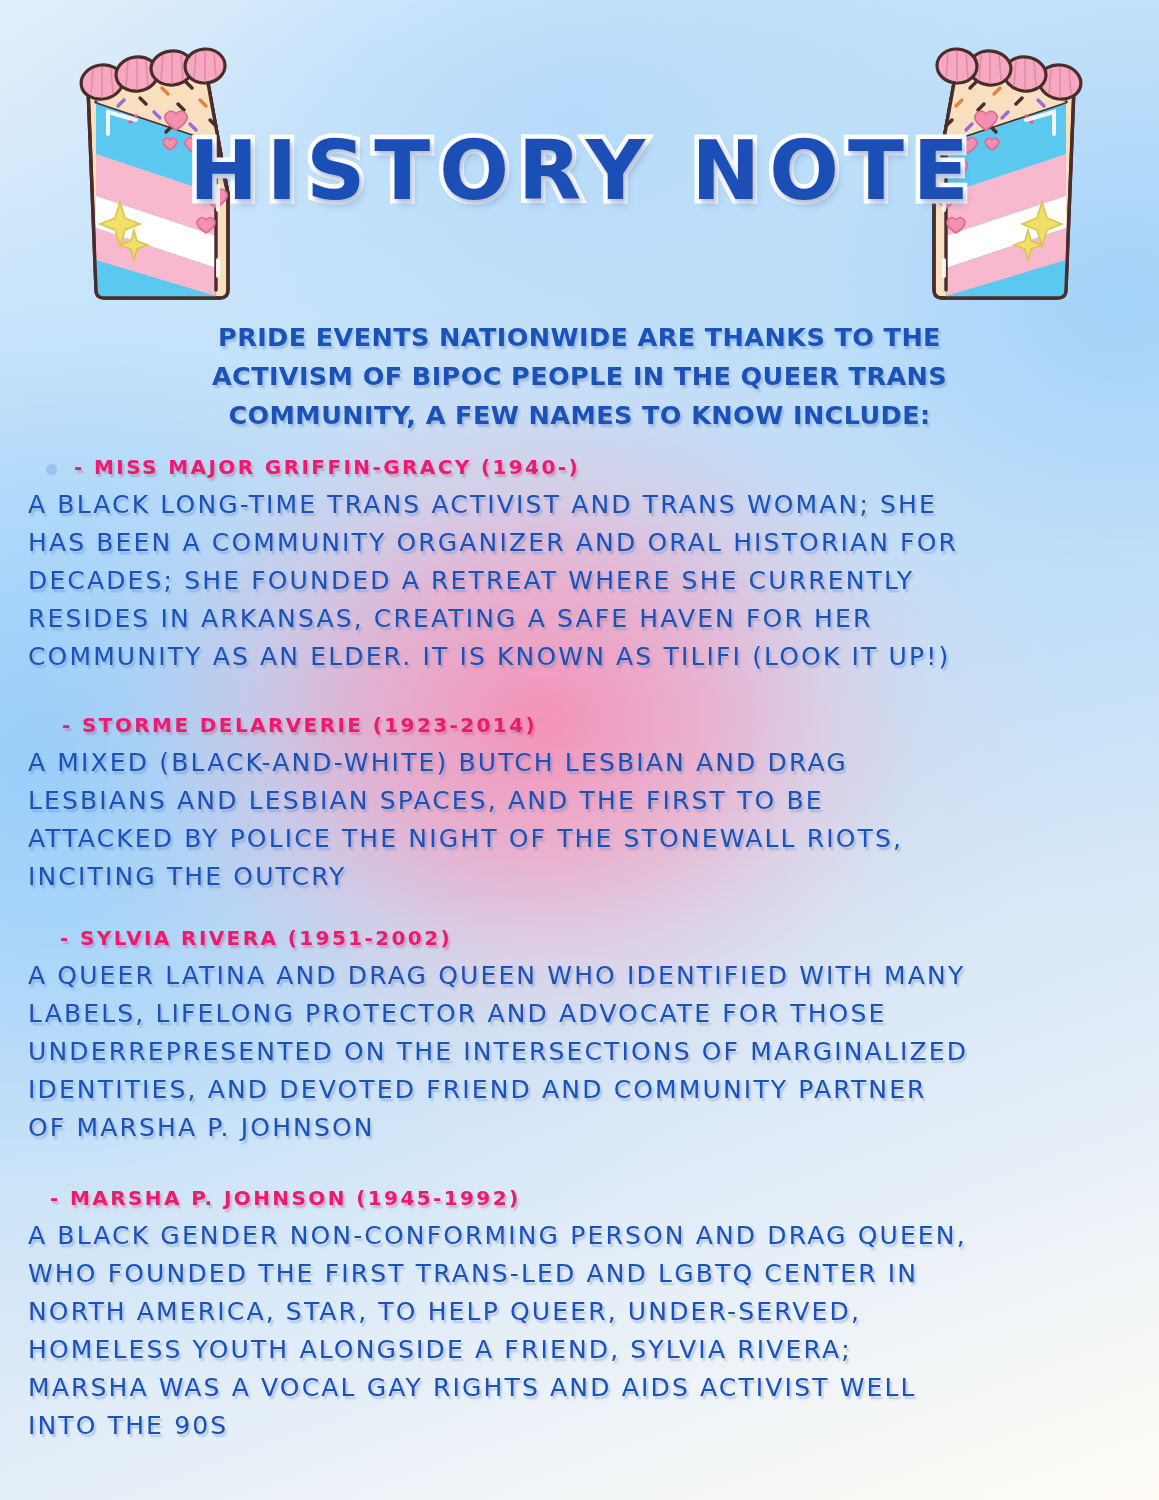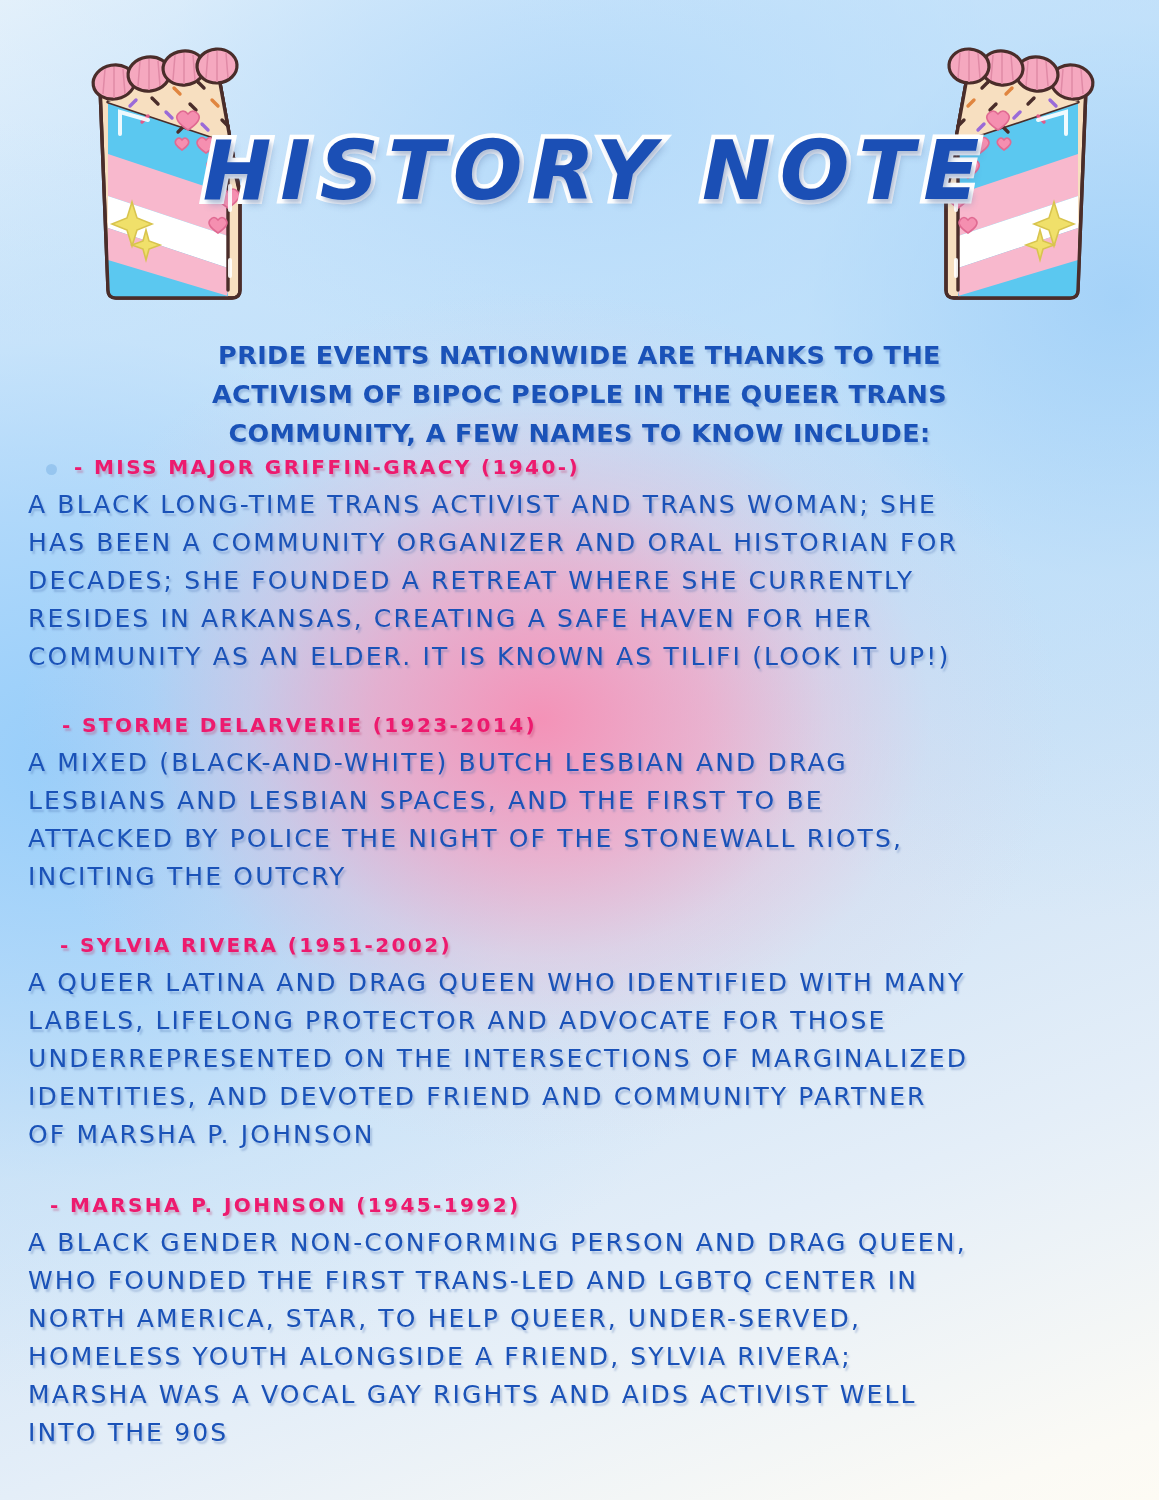--- a/index.html
+++ b/index.html
@@ -51,24 +51,23 @@
           #cfe3f6 58%,
           #e4eef8 78%,
           #fbfaf5 96%,
           #fdfbf4 100%);
   }
 
   
   .title-row {
     position: absolute;
     top: 0;
-    left: 16px;
+    left: 4px;
     width: 929px;
     height: 320px;
-    font-style: italic;
   }
 
   .page-title {
     position: absolute;
     left: 0;
     top: 130px;
     width: 1159px;
     text-align: center;
     font-family: "DejaVu Sans", sans-serif;
     font-weight: 700;
@@ -99,21 +98,20 @@
     top: 318px;
     width: 1159px;
     text-align: center;
     font-family: "DejaVu Sans", sans-serif;
     font-weight: 700;
     font-size: 25.5px;
     line-height: 39px;
     letter-spacing: 0.4px;
     color: #1a52b8;
     text-shadow: 2px 3px 2px rgba(70,110,175,0.30);
-    margin-top: 18px;
   }
   .intro div { white-space: nowrap; }
 
   
   .content {
     position: absolute;
     left: 28px;
     top: 448px;
     width: 1110px;
   }
@@ -152,21 +150,21 @@
     font-weight: 400;
     font-size: 25px;
     letter-spacing: 2.15px;
     line-height: 38px;
     color: #1a52b8;
     text-shadow: 2px 3px 2px rgba(70,110,175,0.32);
   }
   .entry-body div { white-space: nowrap; }
 
   .sp-1 { margin-bottom: 30px; }
-  .sp-2 { margin-bottom: 30px; }
+  .sp-2 { margin-bottom: 23px; }
   .sp-3 { margin-bottom: 32px; }
 </style>
 </head>
 <body>
 
 <div id="poster">
 
   <div class="title-row">
 
     <div class="cake cake-left">

